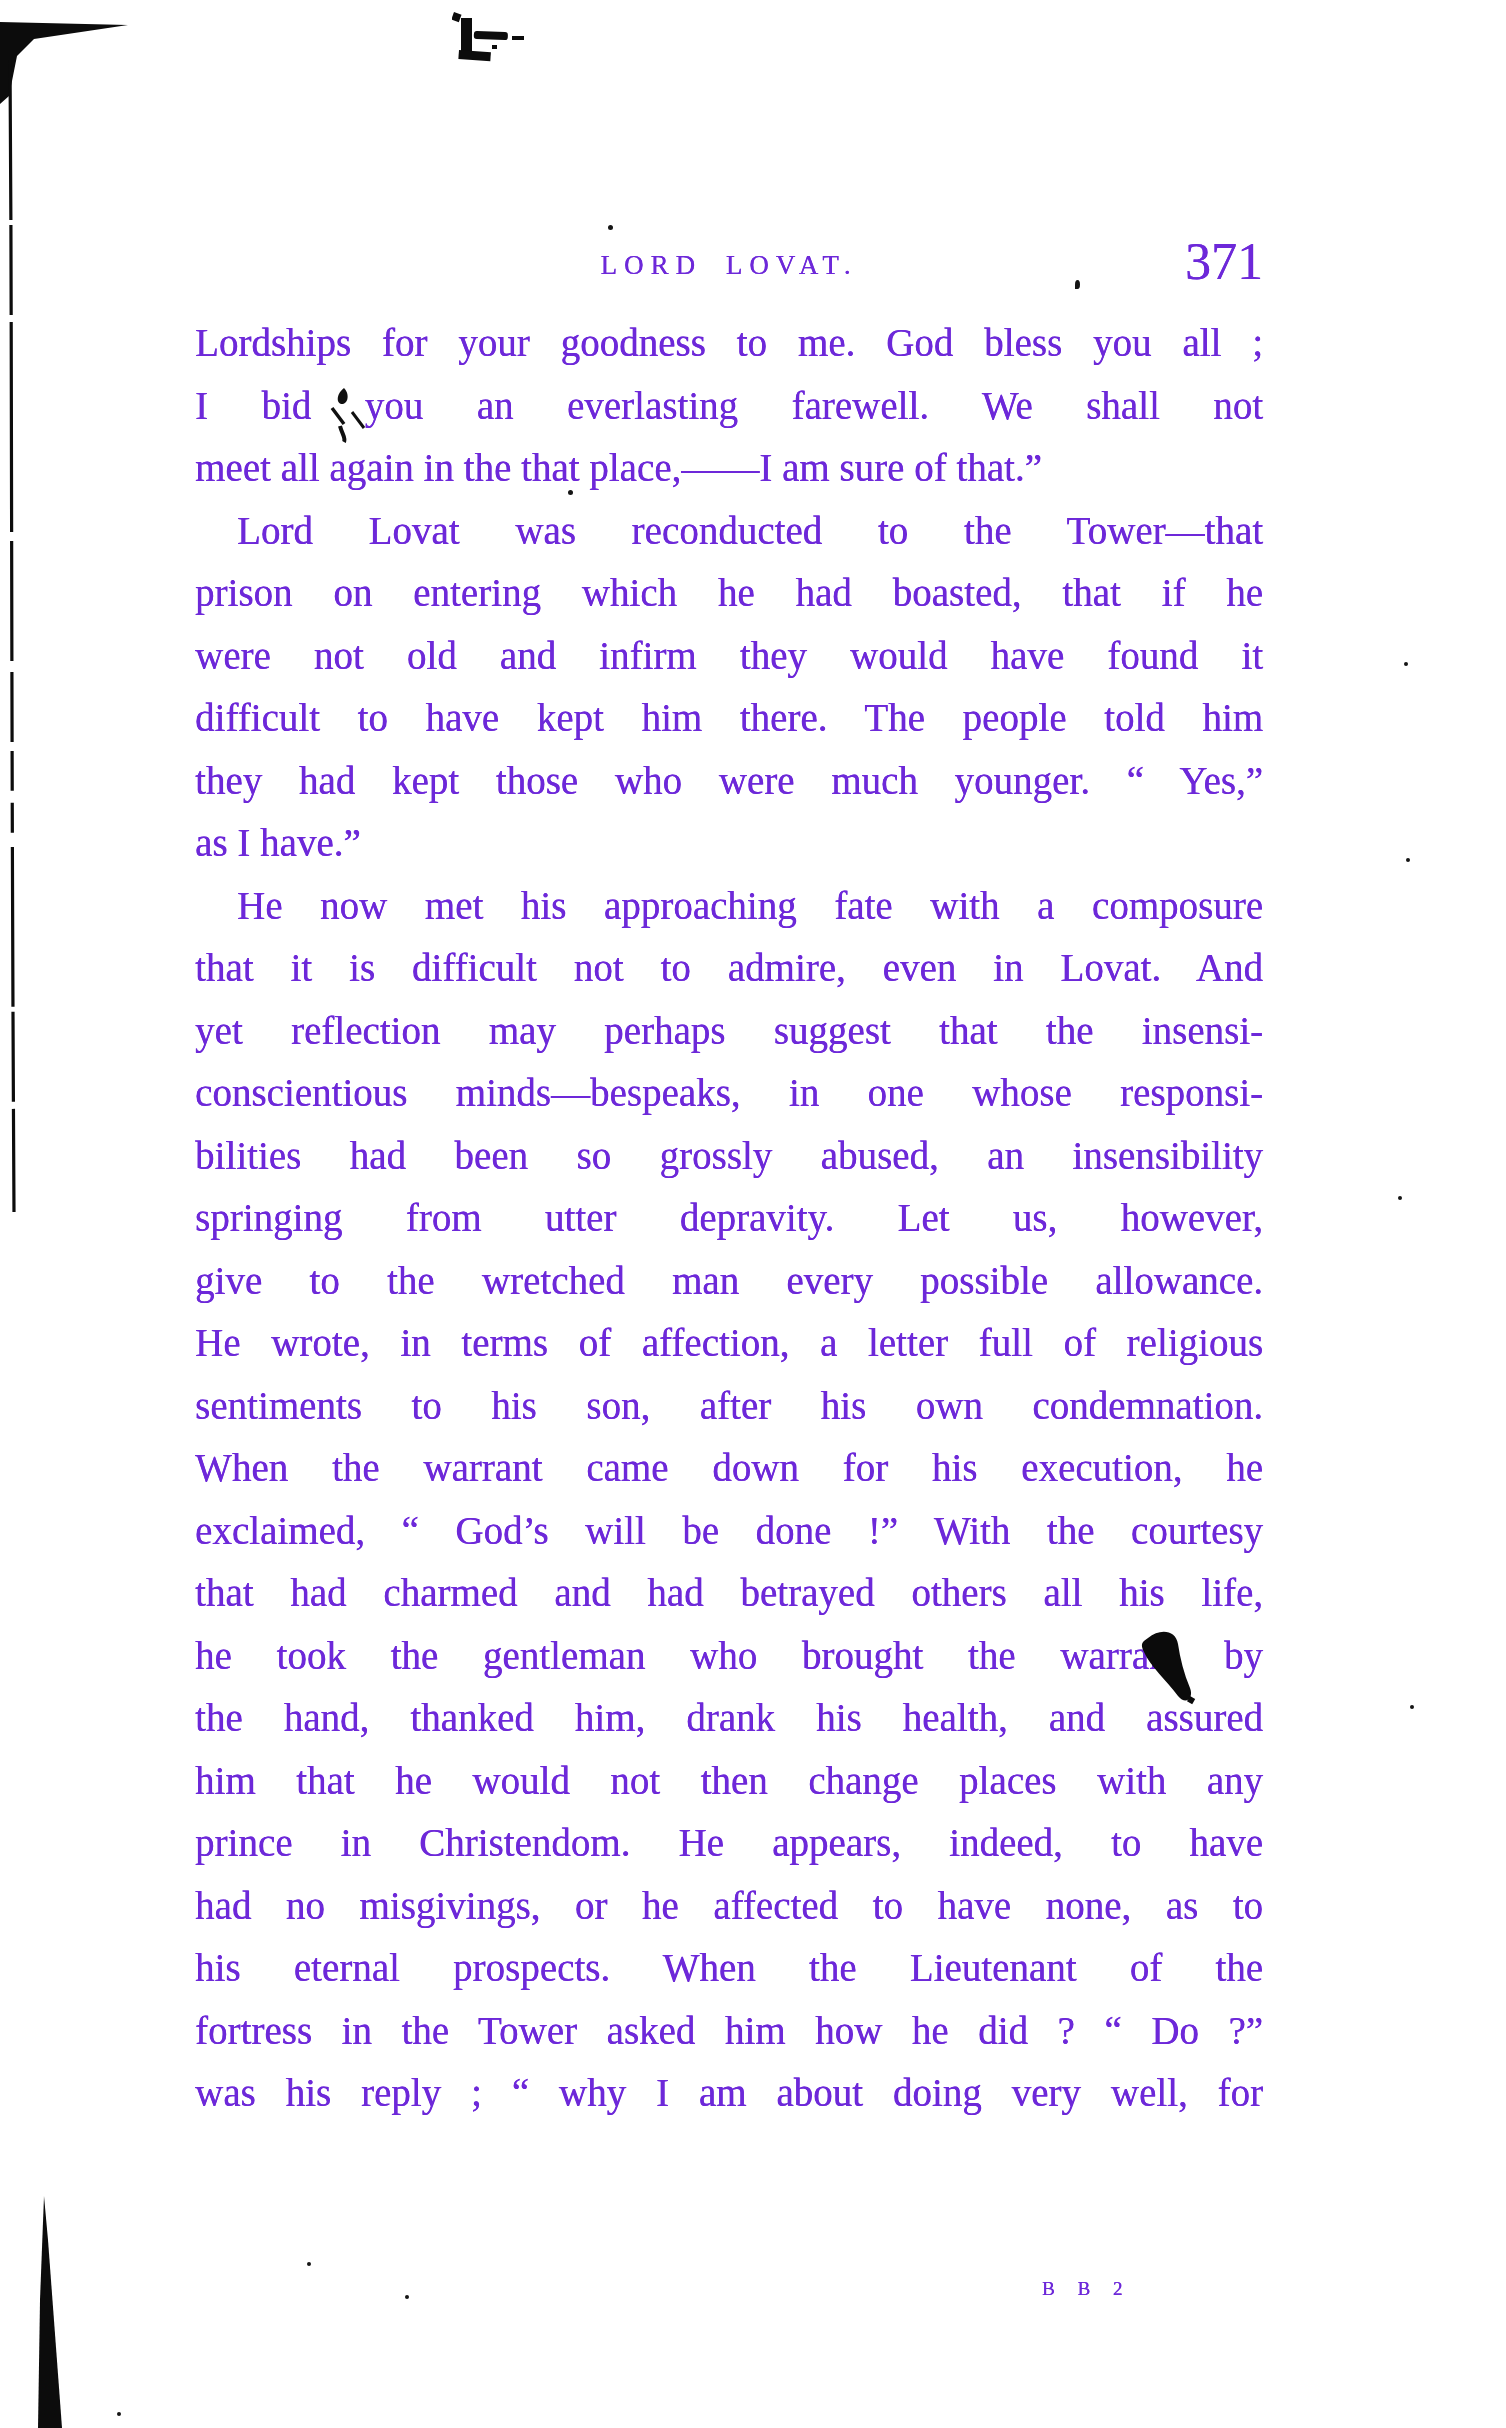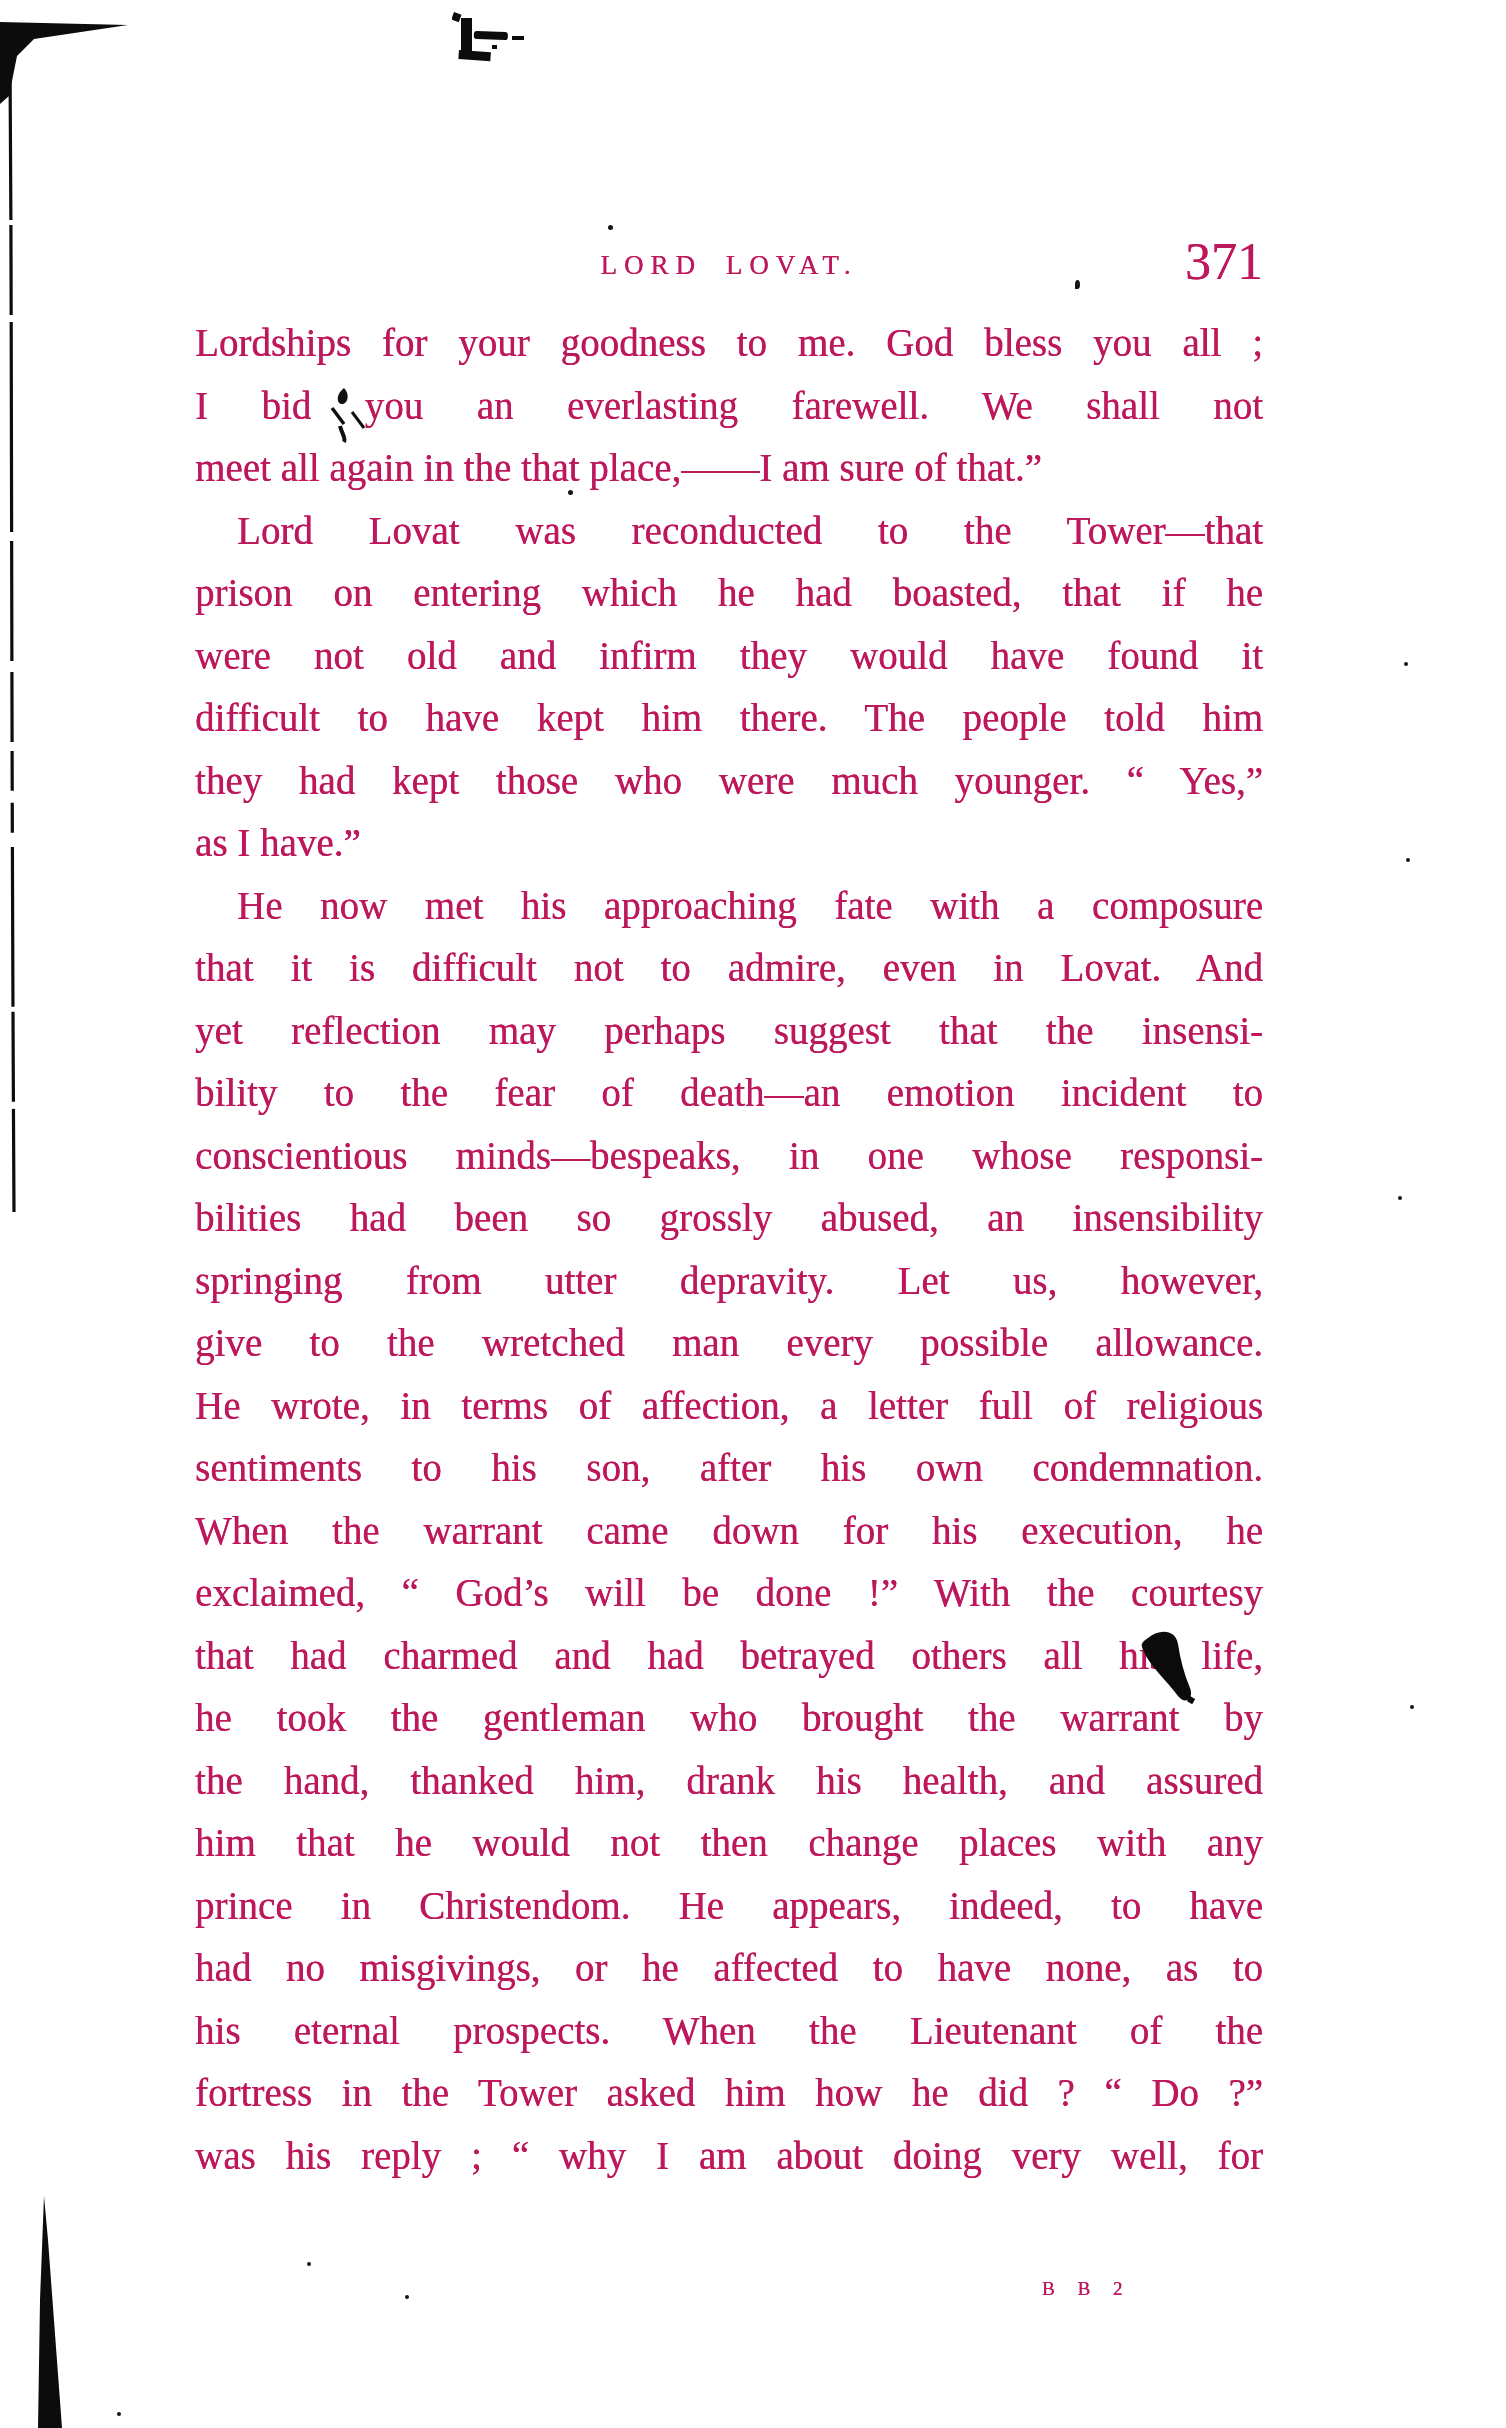--- a/index.html
+++ b/index.html
@@ -7,21 +7,21 @@
     padding: 0;
     background: #ffffff;
   }
   .page {
     position: relative;
     width: 1506px;
     height: 2428px;
     background: #ffffff;
     overflow: hidden;
     font-family: "Liberation Serif", "DejaVu Serif", serif;
-    color: #be185d;
+    color: #6d28d9;
   }
 
   
   .headline {
     position: absolute;
     top: 248px;
     left: 195px;
     width: 1068px;
     height: 50px;
   }
@@ -107,21 +107,20 @@
         <div class="text-line">prison on entering which he had boasted, that if he</div>
         <div class="text-line">were not old and infirm they would have found it</div>
         <div class="text-line">difficult to have kept him there. The people told him</div>
         <div class="text-line">they had kept those who were much younger. “ Yes,”</div>
         <div class="text-line para-end">as I have.”</div>
       </div>
       <div>
         <div class="text-line indent">He now met his approaching fate with a composure</div>
         <div class="text-line">that it is difficult not to admire, even in Lovat. And</div>
         <div class="text-line">yet reflection may perhaps suggest that the insensi-</div>
-        <div class="text-line">bility to the fear of death—an emotion incident to</div>
         <div class="text-line">conscientious minds—bespeaks, in one whose responsi-</div>
         <div class="text-line">bilities had been so grossly abused, an insensibility</div>
         <div class="text-line">springing from utter depravity. Let us, however,</div>
         <div class="text-line">give to the wretched man every possible allowance.</div>
         <div class="text-line">He wrote, in terms of affection, a letter full of religious</div>
         <div class="text-line">sentiments to his son, after his own condemnation.</div>
         <div class="text-line">When the warrant came down for his execution, he</div>
         <div class="text-line">exclaimed, “ God’s will be done !” With the courtesy</div>
         <div class="text-line">that had charmed and had betrayed others all his life,</div>
         <div class="text-line">he took the gentleman who brought the warrant by</div>

